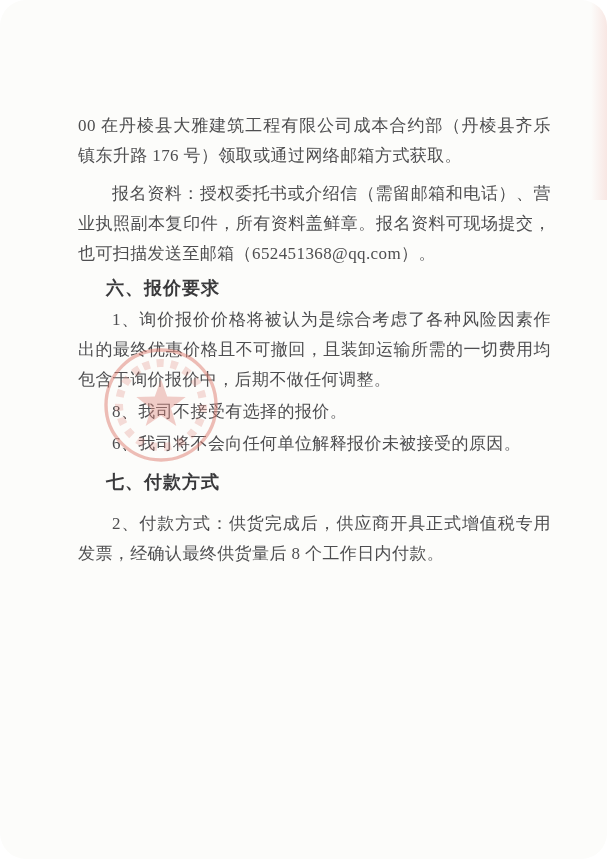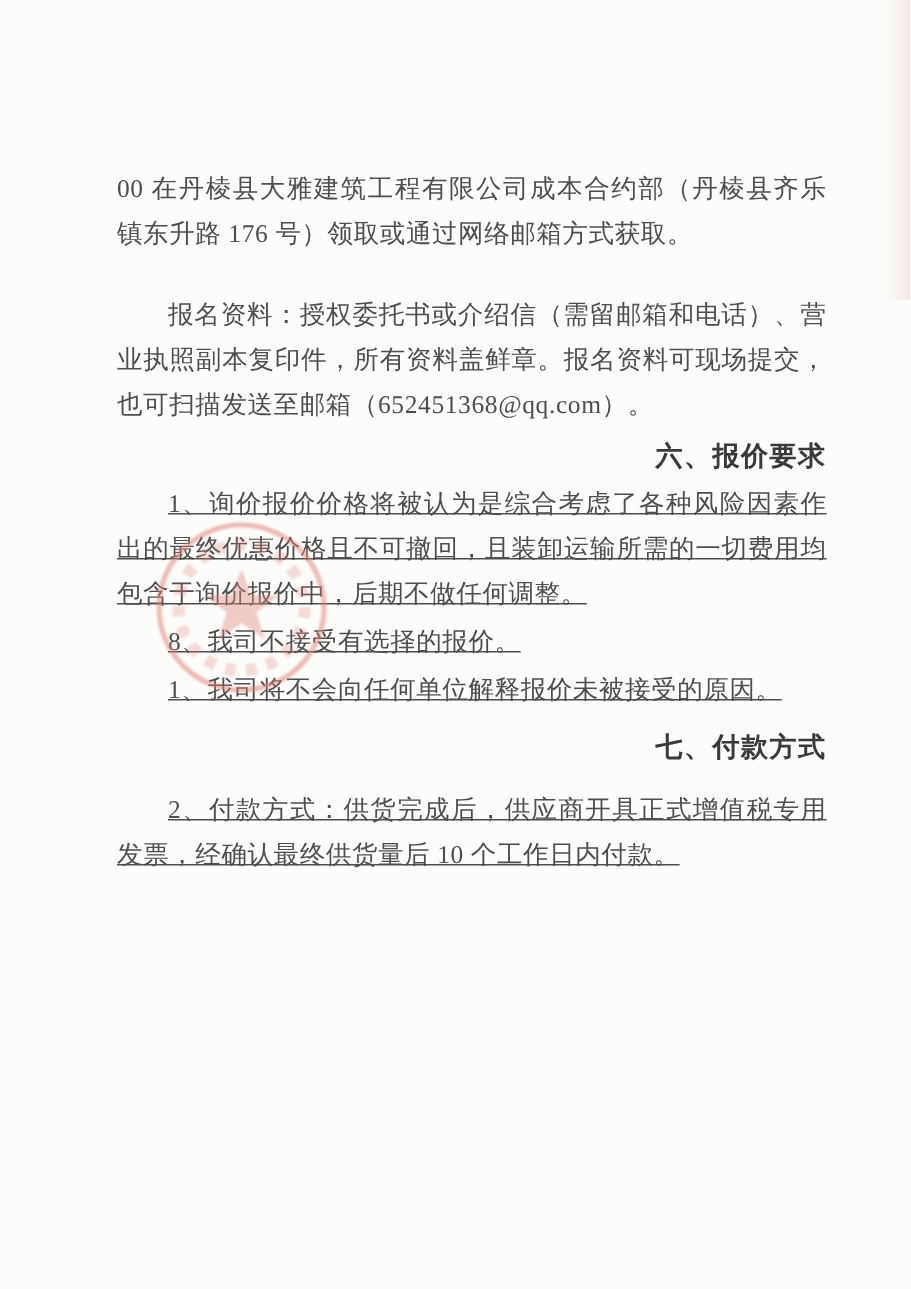--- a/index.html
+++ b/index.html
@@ -13,38 +13,39 @@
     box-sizing: border-box;
     padding: 111px 56px 0 78px;
     font-family: "Liberation Serif", "DejaVu Serif", serif;
     font-size: 17px;
     line-height: 30px;
     color: #4e4e50;
     text-align: justify;
     text-justify: inter-ideograph;
     letter-spacing: 0.4px;
     overflow: hidden;
+    border-radius: 26px;
   }
 
   .para { margin: 0; text-indent: 2em; }
   .para.no-indent { text-indent: 0; }
-  .para.registration { margin-top: 24px; }
-  .para.item { margin-top: 2px; text-decoration: underline; }
+  .para.registration { margin-top: 8px; }
+  .para.item { margin-top: 2px; }
   .para.last-item { margin-top: 12px; }
 
   .section-heading {
     font-family: "Liberation Sans", "DejaVu Sans", sans-serif;
     font-weight: bold;
     font-size: 18px;
     line-height: 30px;
     color: #3a3a3c;
     margin: 4px 0 0 0;
     text-indent: 28px;
     letter-spacing: 1px;
-    text-align: right;
+    text-align: left;
   }
   .section-heading.h7 { margin-top: 8px; }
 
   
   .stamp {
     position: absolute;
     left: 100px;
     top: 345px;
     width: 122px;
     height: 122px;
@@ -88,21 +89,21 @@
   <p class="para no-indent">00 在丹棱县大雅建筑工程有限公司成本合约部（丹棱县齐乐镇东升路 176 号）领取或通过网络邮箱方式获取。</p>
 
   <p class="para registration">报名资料：授权委托书或介绍信（需留邮箱和电话）、营业执照副本复印件，所有资料盖鲜章。报名资料可现场提交，也可扫描发送至邮箱（652451368@qq.com）。</p>
 
   <h2 class="section-heading">六、报价要求</h2>
 
   <p class="para item">1、询价报价价格将被认为是综合考虑了各种风险因素作出的最终优惠价格且不可撤回，且装卸运输所需的一切费用均包含于询价报价中，后期不做任何调整。</p>
 
   <p class="para item">8、我司不接受有选择的报价。</p>
 
-  <p class="para item">1、我司将不会向任何单位解释报价未被接受的原因。</p>
+  <p class="para item">6、我司将不会向任何单位解释报价未被接受的原因。</p>
 
 
   <h2 class="section-heading h7">七、付款方式</h2>
 
 
-  <p class="para item last-item">2、付款方式：供货完成后，供应商开具正式增值税专用发票，经确认最终供货量后 10 个工作日内付款。</p>
+  <p class="para item last-item">2、付款方式：供货完成后，供应商开具正式增值税专用发票，经确认最终供货量后 8 个工作日内付款。</p>
 
 </div>
 
 </body></html>

